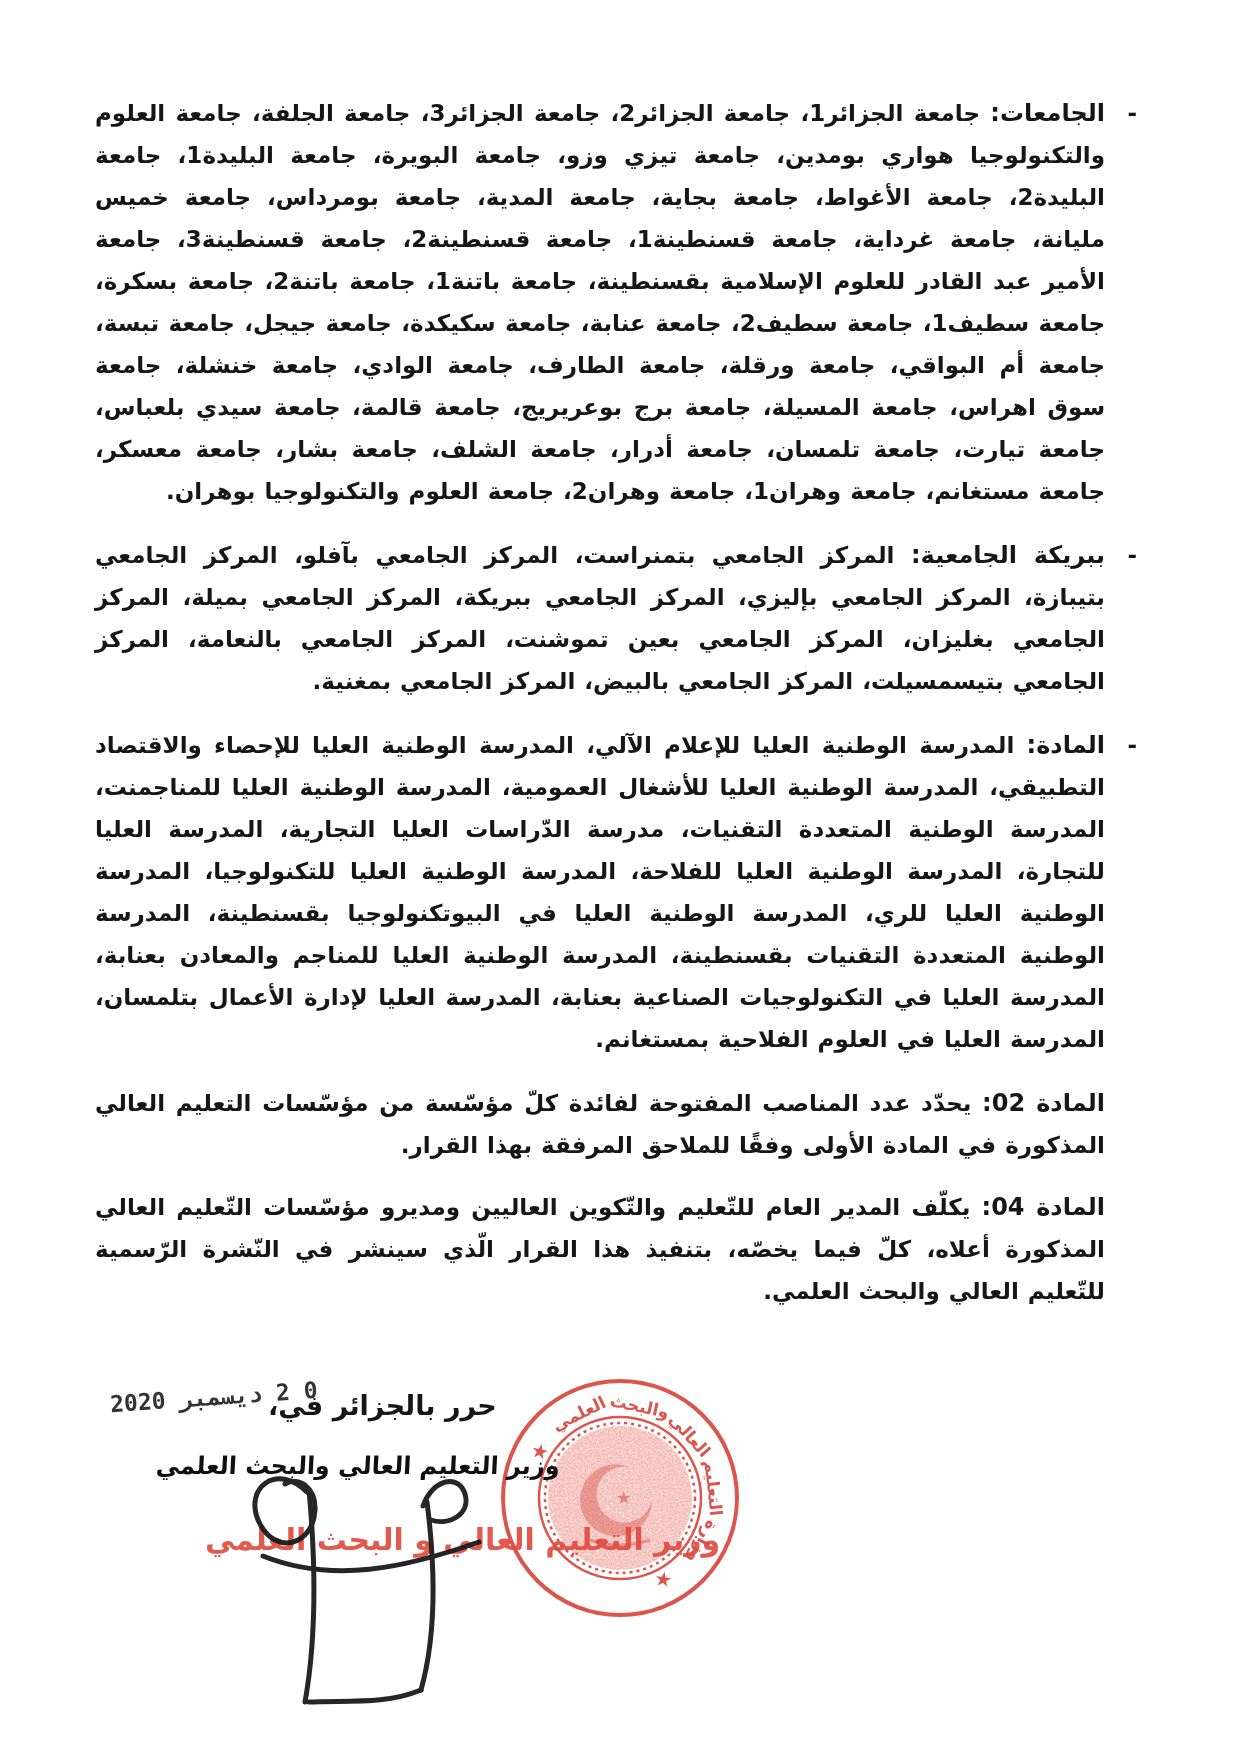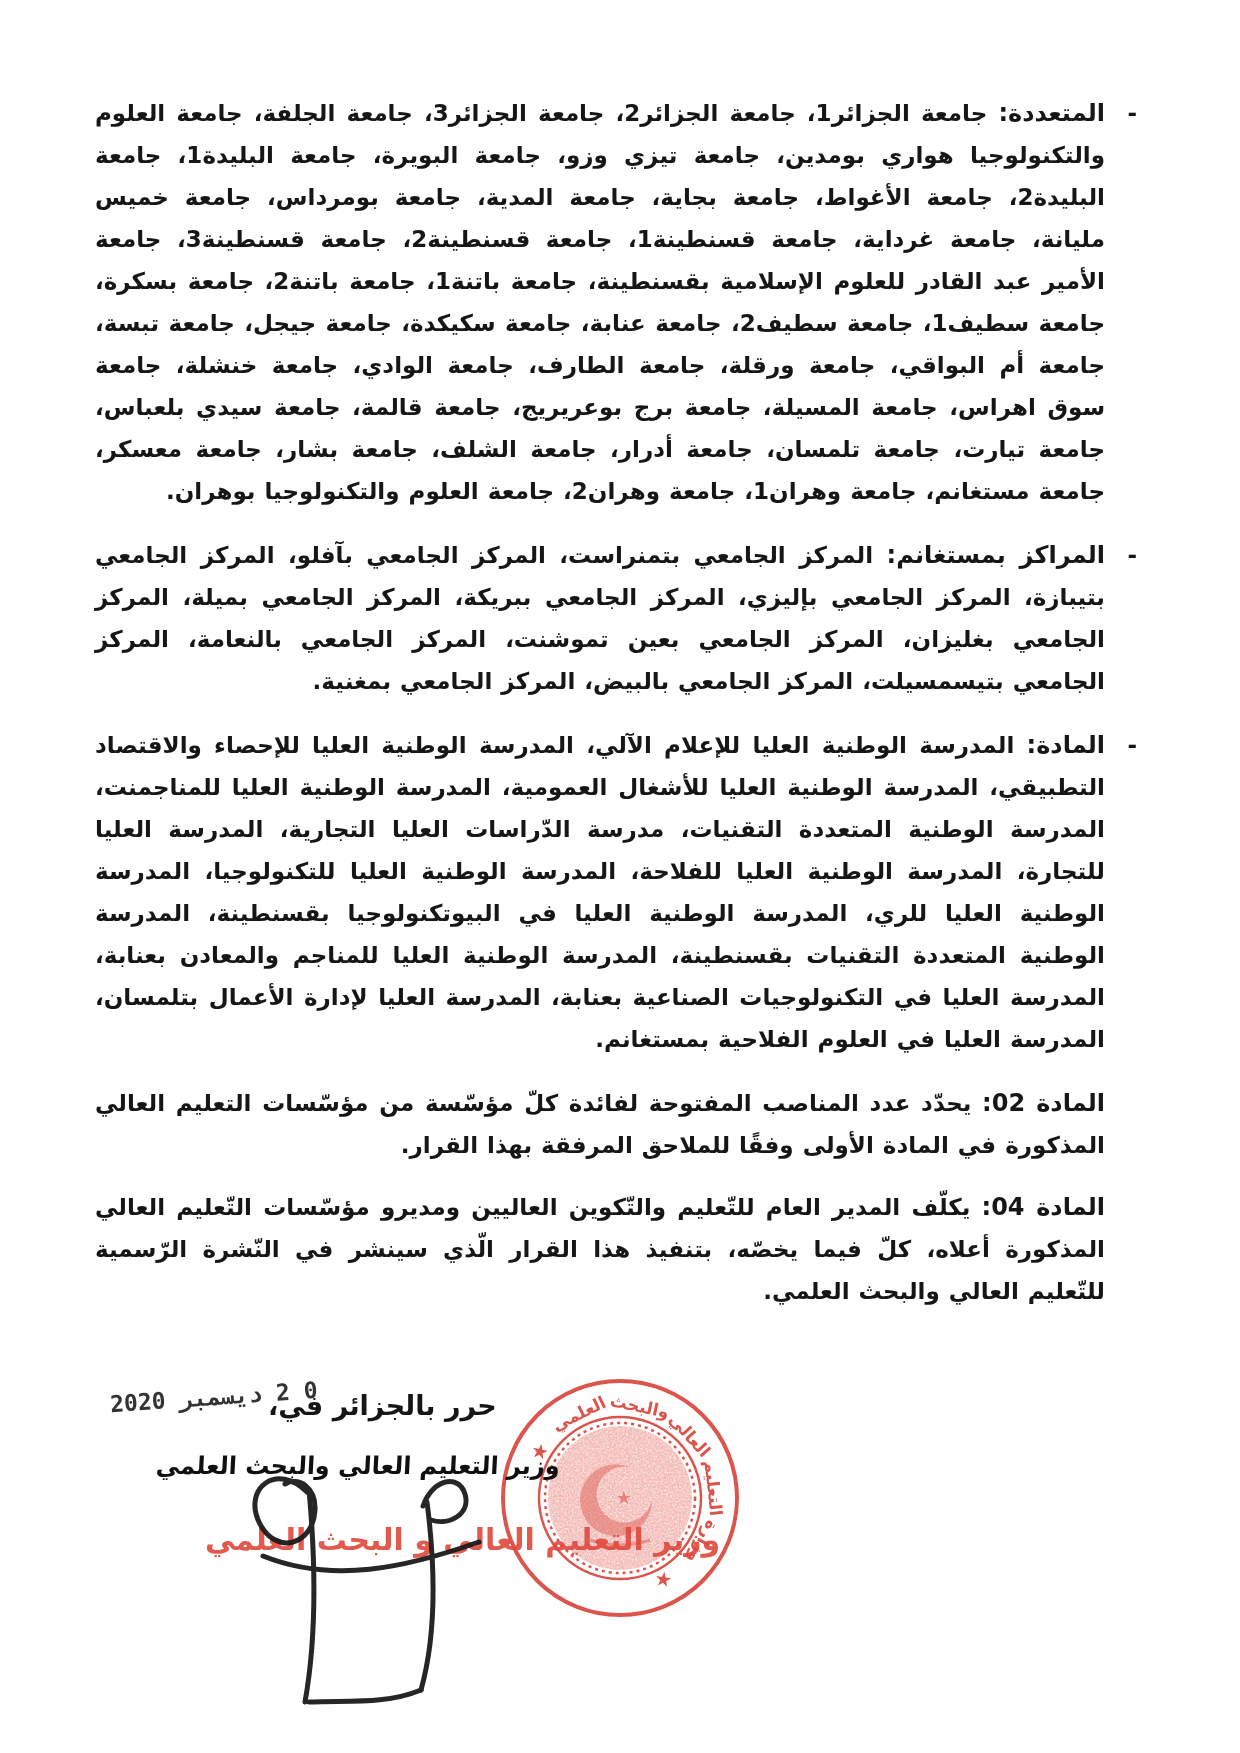--- a/index.html
+++ b/index.html
@@ -51,27 +51,27 @@
 </style>
 </head>
 <body>
 
 <div class="page">
 
   <div class="doc-text">
 
     <div class="list-item">
       <span class="dash">-</span>
-      <span class="item-label">المتعددة:</span>
+      <span class="item-label">الجامعات:</span>
       <span>جامعة الجزائر1، جامعة الجزائر2، جامعة الجزائر3، جامعة الجلفة، جامعة العلوم والتكنولوجيا هواري بومدين، جامعة تيزي وزو، جامعة البويرة، جامعة البليدة1، جامعة البليدة2، جامعة الأغواط، جامعة بجاية، جامعة المدية، جامعة بومرداس، جامعة خميس مليانة، جامعة غرداية، جامعة قسنطينة1، جامعة قسنطينة2، جامعة قسنطينة3، جامعة الأمير عبد القادر للعلوم الإسلامية بقسنطينة، جامعة باتنة1، جامعة باتنة2، جامعة بسكرة، جامعة سطيف1، جامعة سطيف2، جامعة عنابة، جامعة سكيكدة، جامعة جيجل، جامعة تبسة، جامعة أم البواقي، جامعة ورقلة، جامعة الطارف، جامعة الوادي، جامعة خنشلة، جامعة سوق اهراس، جامعة المسيلة، جامعة برج بوعريريج، جامعة قالمة، جامعة سيدي بلعباس، جامعة تيارت، جامعة تلمسان، جامعة أدرار، جامعة الشلف، جامعة بشار، جامعة معسكر، جامعة مستغانم، جامعة وهران1، جامعة وهران2، جامعة العلوم والتكنولوجيا بوهران.</span>
     </div>
 
     <div class="list-item">
       <span class="dash">-</span>
-      <span class="item-label">المراكز بمستغانم:</span>
+      <span class="item-label">ببريكة الجامعية:</span>
       <span>المركز الجامعي بتمنراست، المركز الجامعي بآفلو، المركز الجامعي بتيبازة، المركز الجامعي بإليزي، المركز الجامعي ببريكة، المركز الجامعي بميلة، المركز الجامعي بغليزان، المركز الجامعي بعين تموشنت، المركز الجامعي بالنعامة، المركز الجامعي بتيسمسيلت، المركز الجامعي بالبيض، المركز الجامعي بمغنية.</span>
     </div>
 
     <div class="list-item">
       <span class="dash">-</span>
       <span class="item-label">المادة:</span>
       <span>المدرسة الوطنية العليا للإعلام الآلي، المدرسة الوطنية العليا للإحصاء والاقتصاد التطبيقي، المدرسة الوطنية العليا للأشغال العمومية، المدرسة الوطنية العليا للمناجمنت، المدرسة الوطنية المتعددة التقنيات، مدرسة الدّراسات العليا التجارية، المدرسة العليا للتجارة، المدرسة الوطنية العليا للفلاحة، المدرسة الوطنية العليا للتكنولوجيا، المدرسة الوطنية العليا للري، المدرسة الوطنية العليا في البيوتكنولوجيا بقسنطينة، المدرسة الوطنية المتعددة التقنيات بقسنطينة، المدرسة الوطنية العليا للمناجم والمعادن بعنابة، المدرسة العليا في التكنولوجيات الصناعية بعنابة، المدرسة العليا لإدارة الأعمال بتلمسان، المدرسة العليا في العلوم الفلاحية بمستغانم.</span>
     </div>
 
     <div class="article">

